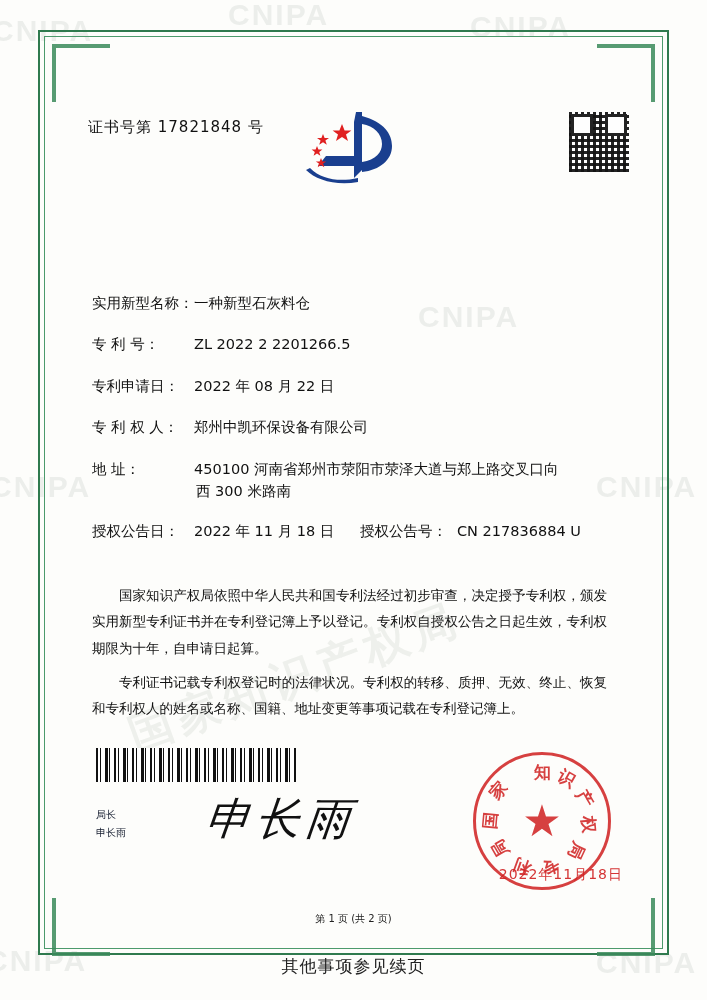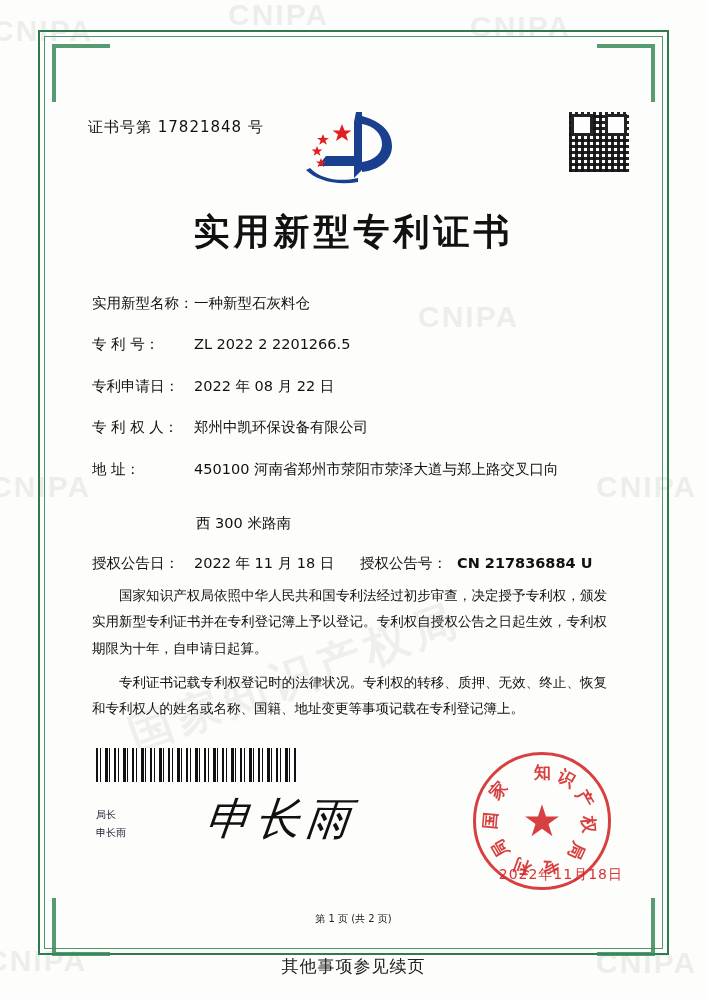--- a/index.html
+++ b/index.html
@@ -143,30 +143,30 @@
   .flabel {
     width: 96px;
     flex: none;
     letter-spacing: 0px;
     white-space: nowrap;
   }
   .fvalue {
     flex: 1;
     padding-left: 6px;
   }
-  .fvalue .l2 { display: block; padding-left: 2px; margin-top: 32px; }
+  .fvalue .l2 { display: block; padding-left: 2px; }
   #row-grant {
     display: flex;
     align-items: baseline;
     margin-bottom: 16px;
   }
   #grant-left { display: flex; align-items: baseline; width: 268px; }
   #grant-right { display: flex; align-items: baseline; }
   #grant-no-label { white-space: nowrap; }
-  #grant-no-value { padding-left: 10px; font-weight: bold; }
+  #grant-no-value { padding-left: 10px; }
 
   
   #paras {
     position: absolute;
     left: 92px;
     top: 582px;
     width: 522px;
     font-size: 13.5px;
     line-height: 1.95;
     color: #111;
@@ -296,21 +296,20 @@
     <g fill="#e02020">
       <polygon points="46,16 48.6,22.4 55.4,22.4 50,26.6 52,33 46,29 40,33 42,26.6 36.6,22.4 43.4,22.4"></polygon>
       <polygon points="27,26 28.6,30 33,30 29.4,32.6 30.8,36.8 27,34.2 23.2,36.8 24.6,32.6 21,30 25.4,30"></polygon>
       <polygon points="21,38 22.4,41.6 26.4,41.6 23.2,44 24.4,47.8 21,45.4 17.6,47.8 18.8,44 15.6,41.6 19.6,41.6"></polygon>
       <polygon points="25,50 26.4,53.4 30.2,53.4 27.1,55.6 28.3,59.2 25,57 21.7,59.2 22.9,55.6 19.8,53.4 23.6,53.4"></polygon>
     </g>
   </svg>
 
   <div id="qr"></div>
 
-  <div id="doc-title">实用新型专利证书</div>
 
   <div id="fields">
 
     <div class="frow">
       <div class="flabel">实用新型名称：</div>
       <div class="fvalue">一种新型石灰料仓</div>
     </div>
 
 
     <div class="frow">

